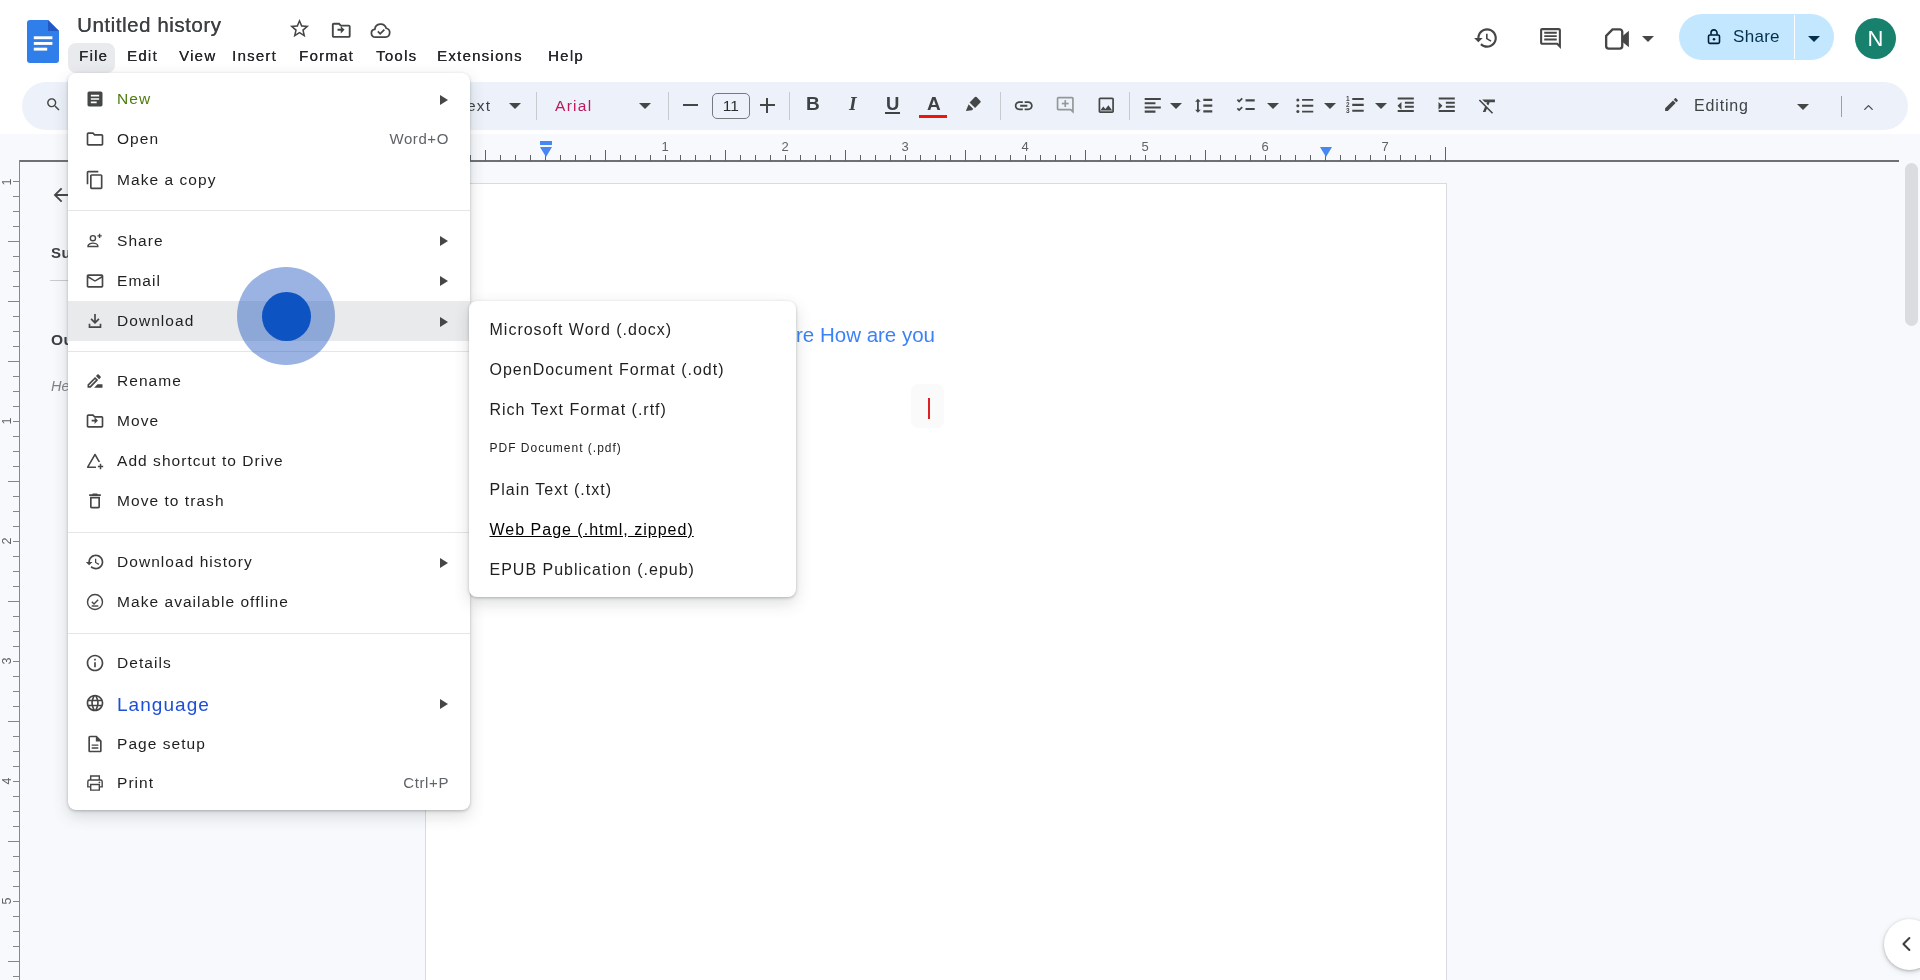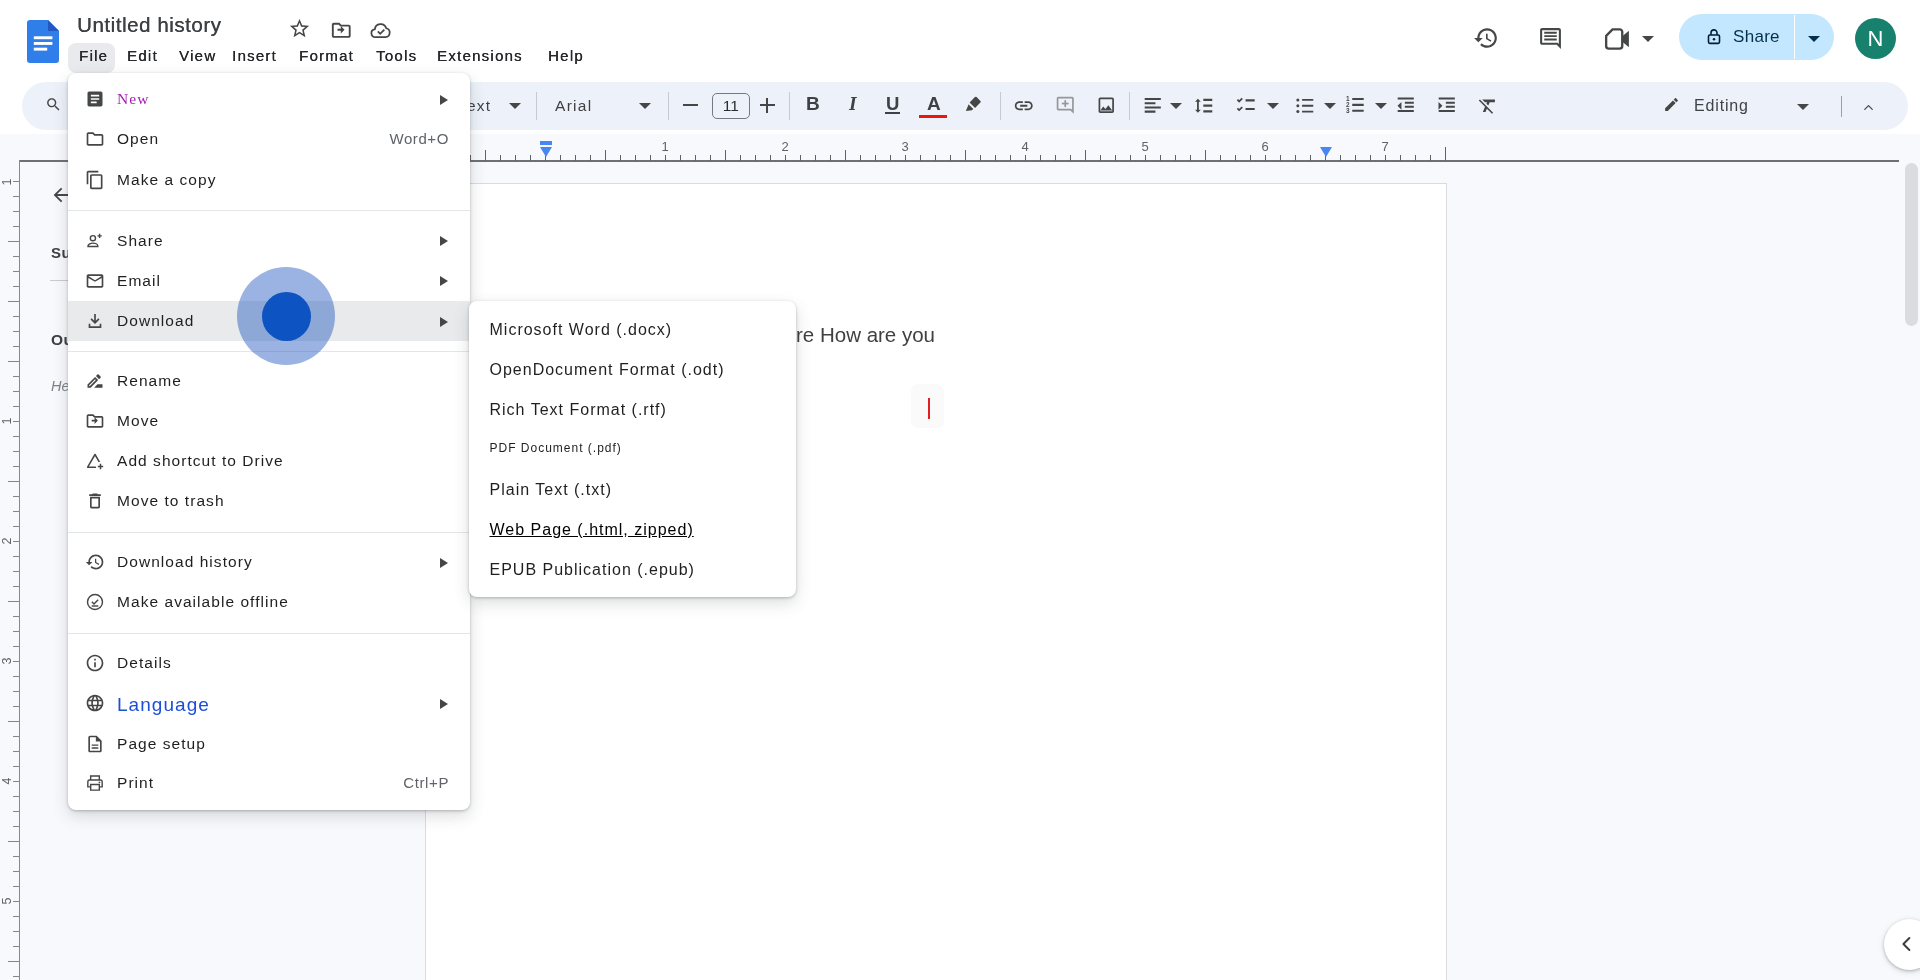--- a/index.html
+++ b/index.html
@@ -142,21 +142,21 @@
     <div style="position:absolute;left:12.5px;top:856.0px;width:6.5px;height:1px;background:#80868b;"></div>
     <div style="position:absolute;left:12.5px;top:871.0px;width:6.5px;height:1px;background:#80868b;"></div>
     <div style="position:absolute;left:12.5px;top:886.0px;width:6.5px;height:1px;background:#80868b;"></div>
     <div style="position:absolute;left:12.5px;top:901.0px;width:6.5px;height:1px;background:#80868b;"></div>
     <div style="position:absolute;left:12.5px;top:916.0px;width:6.5px;height:1px;background:#80868b;"></div>
     <div style="position:absolute;left:12.5px;top:931.0px;width:6.5px;height:1px;background:#80868b;"></div>
     <div style="position:absolute;left:12.5px;top:946.0px;width:6.5px;height:1px;background:#80868b;"></div>
     <div style="position:absolute;left:8px;top:961.0px;width:11px;height:1px;background:#80868b;"></div>
     <div style="position:absolute;left:12.5px;top:976.0px;width:6.5px;height:1px;background:#80868b;"></div>
 <div style="position:absolute;left:911px;top:384px;width:33px;height:44px;border-radius:7px;background:rgba(95,99,104,0.032);"></div>
-<div style="position:absolute;left:796px;top:322.8px;font-size:20.5px;color:#404040;white-space:nowrap;">re How are you</div>
+<div style="position:absolute;left:796px;top:322.8px;font-size:20.5px;color:#3b82f6;white-space:nowrap;">re How are you</div>
 <div style="position:absolute;left:927.5px;top:398px;width:2.4px;height:21px;background:#e02020;"></div>
 <div style="position:absolute;left:49.5px;top:183.5px;width:22px;height:22px;"><svg width="22" height="22" viewBox="0 0 24 24" style="">
         <path fill="#444746" d="M20 11H7.83l5.59-5.59L12 4l-8 8 8 8 1.41-1.41L7.83 13H20v-2z"></path>
       </svg></div>
 <div style="position:absolute;left:51px;top:243.5px;font-size:15px;color:#3c4043;white-space:nowrap;font-weight:700;letter-spacing:.4px;">Summary</div>
 <div style="position:absolute;left:50px;top:280px;width:250px;height:1px;background:#c9cccf;"></div>
 <div style="position:absolute;left:51px;top:331px;font-size:15.5px;color:#3c4043;white-space:nowrap;font-weight:700;letter-spacing:.4px;">Outline</div>
 <div style="position:absolute;left:51px;top:374.5px;width:340px;font-size:14.5px;font-style:italic;color:#7f8388;line-height:22.5px;">Headings you add to the document will appear here.</div>
 <div style="position:absolute;left:1905px;top:163px;width:13px;height:163px;border-radius:7px;background:#dadce0;"></div>
 <div style="position:absolute;left:1884px;top:919px;width:51px;height:51px;border-radius:50%;background:#fff;box-shadow:0 1px 3px rgba(60,64,67,.3),0 2px 6px rgba(60,64,67,.15);"></div>
@@ -211,21 +211,21 @@
 <div style="position:absolute;left:1733px;top:27px;font-size:17px;color:#04304d;white-space:nowrap;font-weight:500;letter-spacing:.3px;">Share</div>
 <div style="position:absolute;left:1807.5px;top:36px;width:0;height:0;border-left:6.4px solid transparent;border-right:6.4px solid transparent;border-top:6.8px solid #04304d;"></div>
 <div style="position:absolute;left:1855px;top:17.5px;width:41px;height:41px;border-radius:50%;background:#17816e;color:#fff;font-size:22px;font-weight:500;text-align:center;line-height:41px;">N</div>
 <div style="position:absolute;left:22px;top:82px;width:1886px;height:47.5px;border-radius:24px;background:#edf2fa;"></div>
 <div style="position:absolute;left:44.5px;top:95.5px;width:17px;height:17px;"><svg width="17" height="17" viewBox="0 0 24 24" style="">
         <path fill="#444746" d="M15.5 14h-.79l-.28-.27C15.41 12.59 16 11.11 16 9.5 16 5.91 13.09 3 9.5 3S3 5.91 3 9.5 5.91 16 9.5 16c1.61 0 3.09-.59 4.23-1.57l.27.28v.79l5 4.99L20.49 19l-4.99-5zm-6 0C7.01 14 5 11.99 5 9.5S7.01 5 9.5 5 14 7.01 14 9.5 11.99 14 9.5 14z"></path>
       </svg></div>
     <div style="position:absolute;left:467px;top:96.5px;font-size:15.5px;color:#3f4346;white-space:nowrap;letter-spacing:1.2px;">ext</div>
     <div style="position:absolute;left:509px;top:103px;width:0;height:0;border-left:6.4px solid transparent;border-right:6.4px solid transparent;border-top:6.8px solid #444746;"></div>
     <div style="position:absolute;left:536px;top:92px;width:1px;height:28px;background:#c7cacf;"></div>
-    <div style="position:absolute;left:555px;top:96.5px;font-size:15.5px;color:#404040;white-space:nowrap;letter-spacing:1.3px;">Arial</div>
+    <div style="position:absolute;left:555px;top:96.5px;font-size:15.5px;color:#be185d;white-space:nowrap;letter-spacing:1.3px;">Arial</div>
     <div style="position:absolute;left:638.5px;top:103px;width:0;height:0;border-left:6.4px solid transparent;border-right:6.4px solid transparent;border-top:6.8px solid #444746;"></div>
     <div style="position:absolute;left:668px;top:92px;width:1px;height:28px;background:#c7cacf;"></div>
     <div style="position:absolute;left:683px;top:104px;width:15px;height:2.2px;background:#444746;"></div>
     <div style="position:absolute;left:711.5px;top:92.5px;width:38.5px;height:26.5px;border:1.2px solid #767a7e;border-radius:5px;text-align:center;font-size:15.5px;color:#2a2d31;line-height:24.5px;">11</div>
     <div style="position:absolute;left:759.5px;top:104px;width:15px;height:2.2px;background:#444746;"></div>
     <div style="position:absolute;left:765.9px;top:97.6px;width:2.2px;height:15px;background:#444746;"></div>
     <div style="position:absolute;left:789px;top:92px;width:1px;height:28px;background:#c7cacf;"></div>
     <div style="position:absolute;left:806px;top:93.2px;font-size:19px;color:#3f4245;white-space:nowrap;font-weight:700;">B</div>
     <div style="position:absolute;left:849px;top:92.8px;font-size:19.5px;color:#3f4245;white-space:nowrap;font-weight:700;font-style:italic;font-family:'Liberation Serif',serif;">I</div>
     <div style="position:absolute;left:886px;top:93.4px;font-size:18.5px;color:#3f4245;white-space:nowrap;font-weight:700;">U</div>
@@ -293,21 +293,21 @@
     <div style="position:absolute;left:1797px;top:103.5px;width:0;height:0;border-left:6.4px solid transparent;border-right:6.4px solid transparent;border-top:6.8px solid #444746;"></div>
     <div style="position:absolute;left:1841px;top:96px;width:1px;height:21px;background:#9aa0a6;"></div>
     <div style="position:absolute;left:1861px;top:99.5px;width:15px;height:15px;"><svg width="15" height="15" viewBox="0 0 24 24" style="">
         <path fill="none" stroke="#444746" stroke-width="2" stroke-linecap="round" stroke-linejoin="round" d="m6 15 6-6 6 6"></path>
       </svg></div>
 <div style="position:absolute;left:68px;top:73px;width:402px;height:737px;background:#fff;border-radius:8px;box-shadow:0 1px 3px rgba(60,64,67,.32),0 6px 16px rgba(60,64,67,.18);"></div>
 <div style="position:absolute;left:68px;top:301px;width:402px;height:40px;background:#e9eaec;"></div>
 <div style="position:absolute;left:85px;top:89px;width:20px;height:20px;"><svg width="20" height="20" viewBox="0 0 24 24" style="">
         <path fill="#444746" d="M19 3H5c-1.1 0-2 .9-2 2v14c0 1.1.9 2 2 2h14c1.1 0 2-.9 2-2V5c0-1.1-.9-2-2-2zm-5 14H7v-2h7v2zm3-4H7v-2h10v2zm0-4H7V7h10v2z"></path>
       </svg></div>
-    <div style="position:absolute;left:117px;top:90px;font-size:15.5px;color:#a21caf;white-space:nowrap;letter-spacing:1.05px;font-family:Liberation Serif, serif;">New</div>
+    <div style="position:absolute;left:117px;top:90px;font-size:15.5px;color:#4d7c0f;white-space:nowrap;letter-spacing:1.05px;">New</div>
     <div style="position:absolute;left:440px;top:94.5px;width:0;height:0;border-top:5.5px solid transparent;border-bottom:5.5px solid transparent;border-left:8px solid #444746;"></div>
     <div style="position:absolute;left:85px;top:129px;width:20px;height:20px;"><svg width="20" height="20" viewBox="0 0 24 24" style="">
         <path fill="#444746" d="M20 6h-8l-2-2H4c-1.1 0-2 .9-2 2v12c0 1.1.9 2 2 2h16c1.1 0 2-.9 2-2V8c0-1.1-.9-2-2-2zm0 12H4V6h5.17l2 2H20v10z"></path>
       </svg></div>
     <div style="position:absolute;left:117px;top:130px;font-size:15.5px;color:#1f1f1f;white-space:nowrap;letter-spacing:1.05px;">Open</div>
     <div style="position:absolute;left:349px;top:129.5px;width:100px;text-align:right;font-size:15px;color:#5f6368;letter-spacing:.6px;">Word+O</div>
     <div style="position:absolute;left:85px;top:169.5px;width:20px;height:20px;"><svg width="20" height="20" viewBox="0 0 24 24" style="">
         <path fill="#444746" d="M16 1H4c-1.1 0-2 .9-2 2v14h2V3h12V1zm3 4H8c-1.1 0-2 .9-2 2v14c0 1.1.9 2 2 2h11c1.1 0 2-.9 2-2V7c0-1.1-.9-2-2-2zm0 16H8V7h11v14z"></path>
       </svg></div>
     <div style="position:absolute;left:117px;top:170.5px;font-size:15.5px;color:#1f1f1f;white-space:nowrap;letter-spacing:1.05px;">Make a copy</div>

